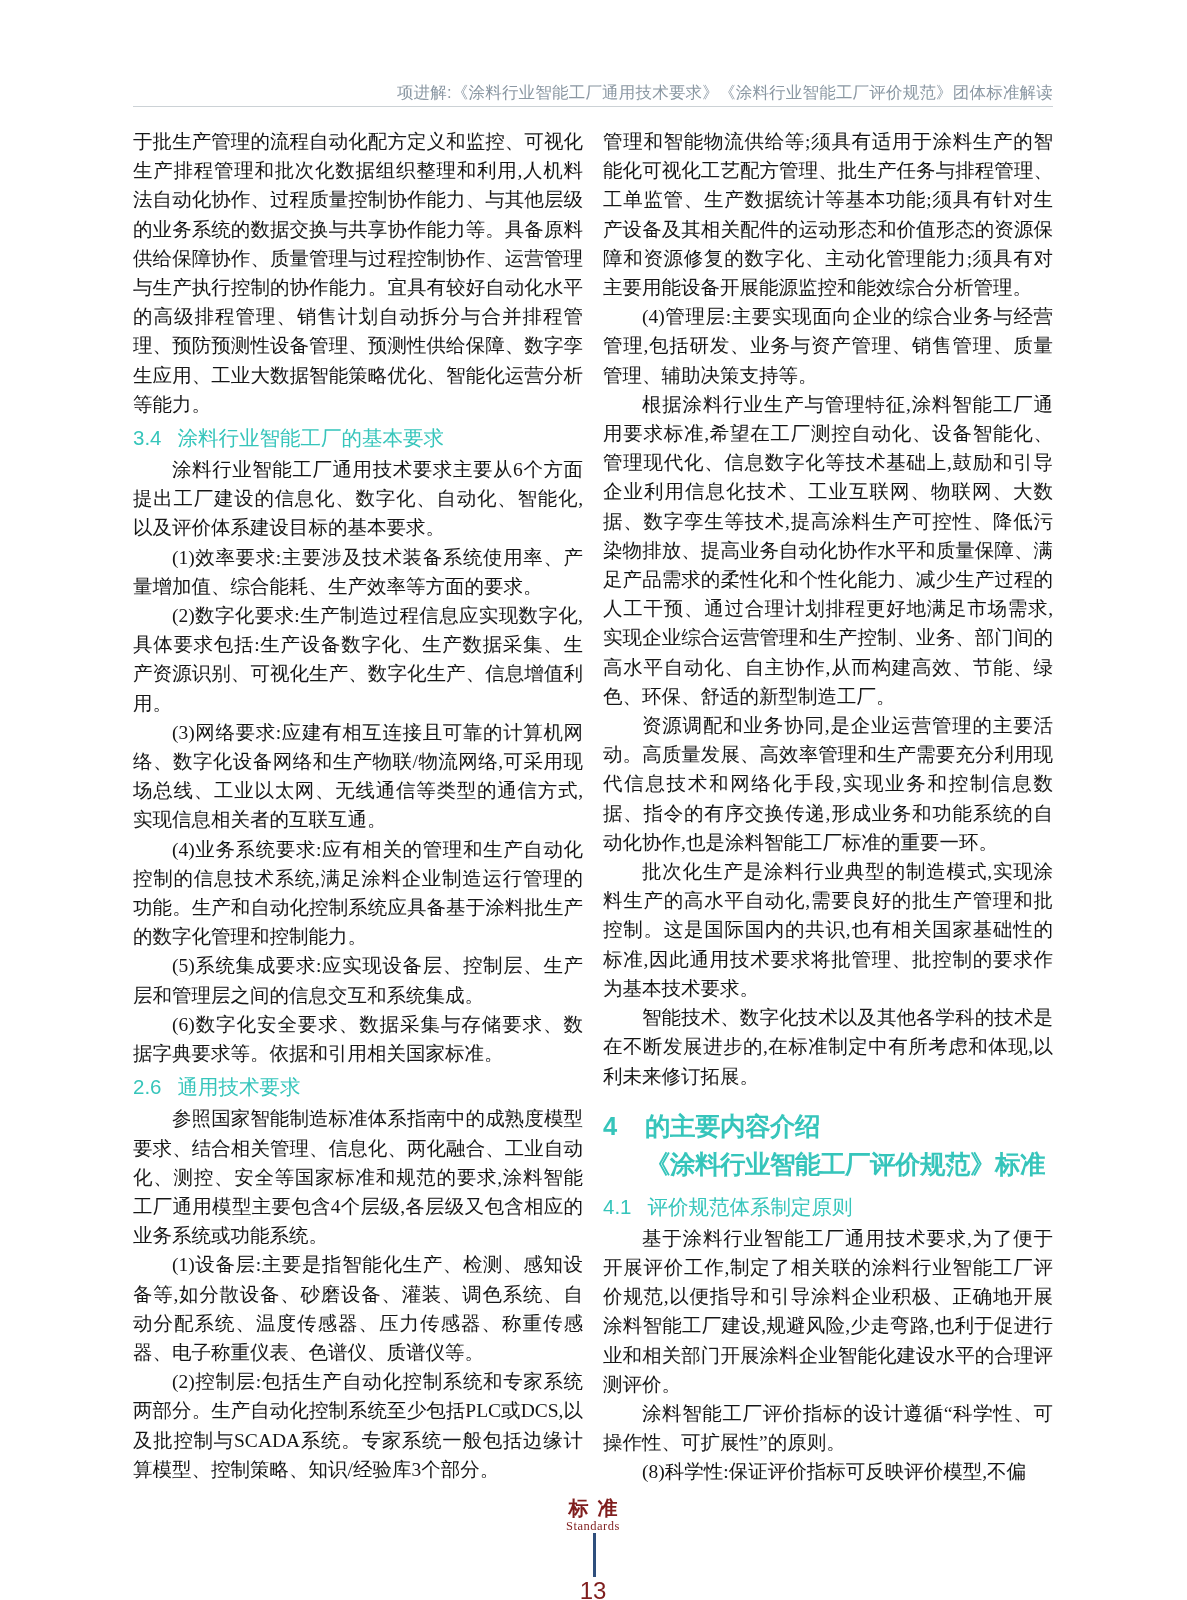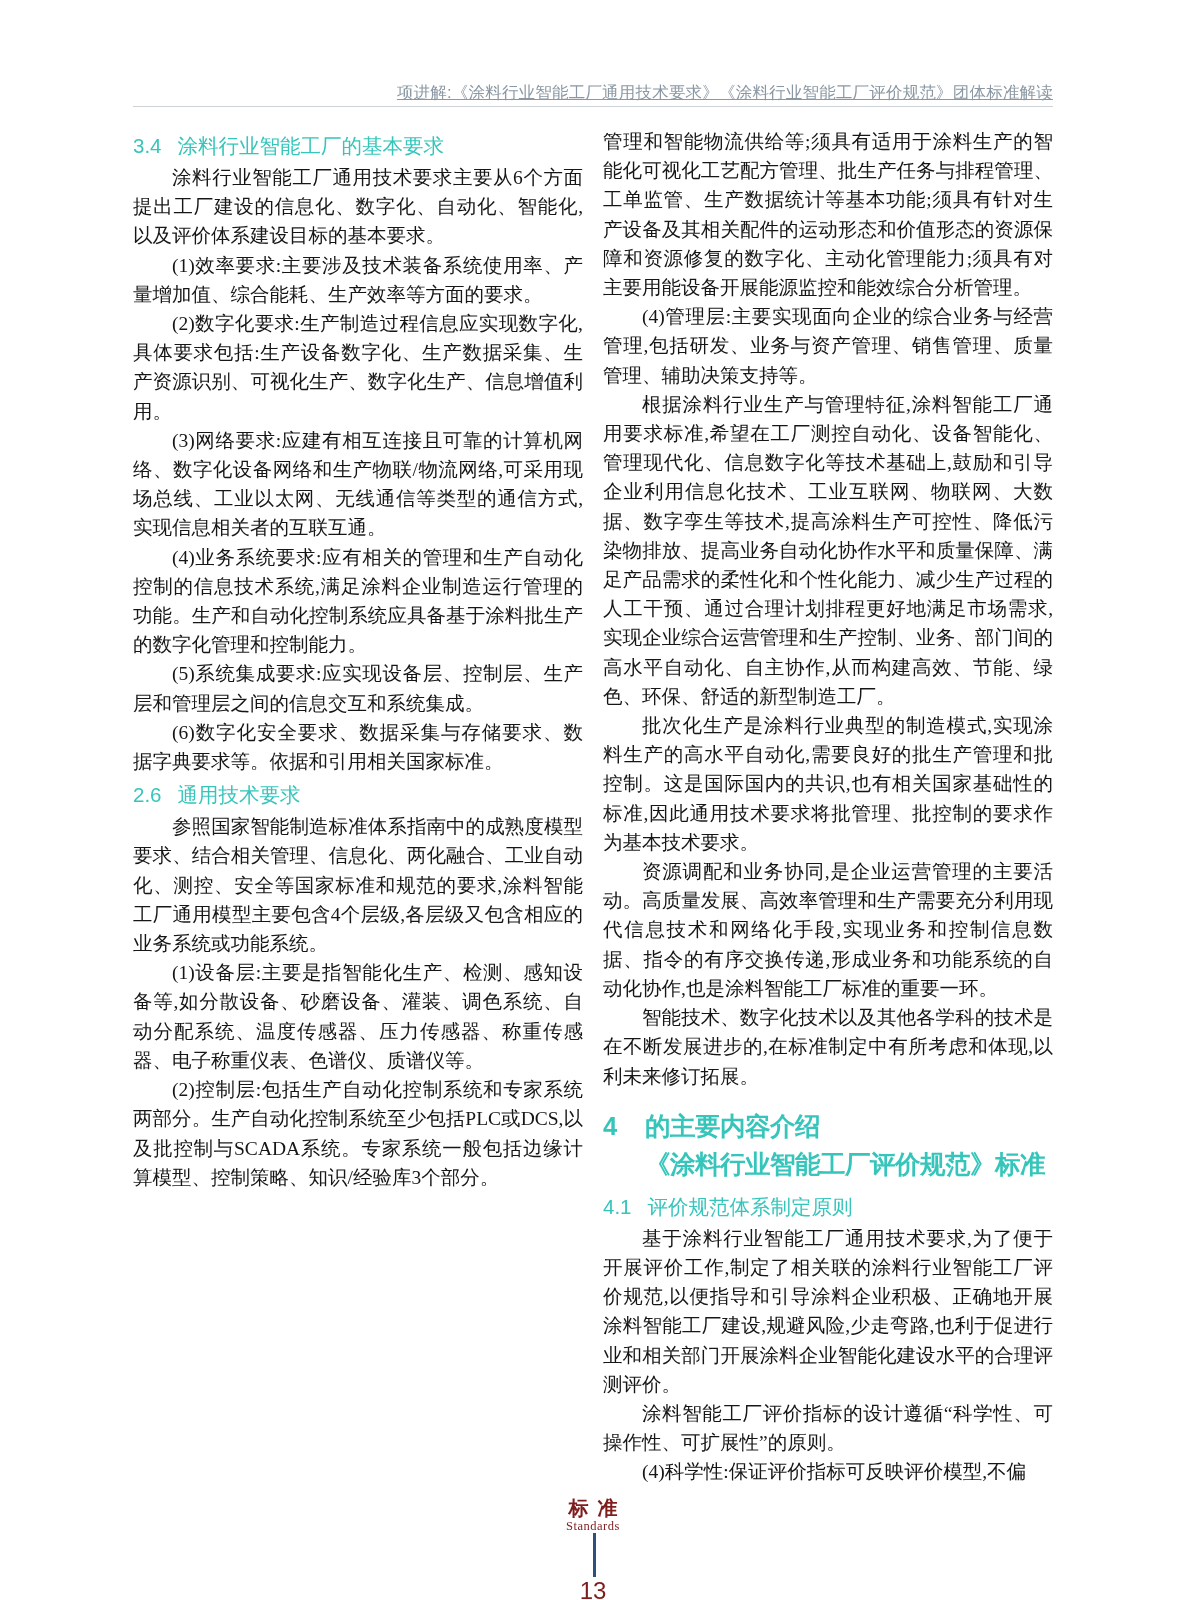--- a/index.html
+++ b/index.html
@@ -8,21 +8,21 @@
     background: #ffffff;
     position: relative;
     font-family: "Liberation Serif", "DejaVu Serif", serif;
     color: #161616;
     overflow: hidden;
   }
   .running-header {
     position: absolute; top: 82px; left: 133px; width: 920px;
     text-align: right;
     font-family: "Liberation Sans", "DejaVu Sans", sans-serif;
-    font-size: 16.5px; color: #8b98a3; letter-spacing: 0.2px; text-decoration: underline;
+    font-size: 16.5px; color: #8b98a3; letter-spacing: 0.2px;
   }
   .header-rule {
     position: absolute; top: 106px; left: 133px; width: 920px;
     height: 1px; background: #ccd2d6;
   }
   .content {
     position: absolute; top: 127px; left: 133px; width: 920px;
     display: flex; gap: 20px;
   }
   .col { width: 450px; flex: 0 0 450px; }
@@ -84,51 +84,52 @@
 </style>
 </head>
 <body>
 
 <div class="running-header">项进解:《涂料行业智能工厂通用技术要求》《涂料行业智能工厂评价规范》团体标准解读</div>
 
 <div class="header-rule"></div>
 
 <div class="content">
   <div class="col">
+      <p class="para cont">于批生产管理的流程自动化配方定义和监控、可视化生产排程管理和批次化数据组织整理和利用,人机料法自动化协作、过程质量控制协作能力、与其他层级的业务系统的数据交换与共享协作能力等。具备原料供给保障协作、质量管理与过程控制协作、运营管理与生产执行控制的协作能力。宜具有较好自动化水平的高级排程管理、销售计划自动拆分与合并排程管理、预防预测性设备管理、预测性供给保障、数字孪生应用、工业大数据智能策略优化、智能化运营分析等能力。</p>
       <h3 class="sec-h"><span class="sec-num">3.4</span><span class="sec-title">涂料行业智能工厂的基本要求</span></h3>
       <p class="para">涂料行业智能工厂通用技术要求主要从6个方面提出工厂建设的信息化、数字化、自动化、智能化,以及评价体系建设目标的基本要求。</p>
       <p class="para">(1)效率要求:主要涉及技术装备系统使用率、产量增加值、综合能耗、生产效率等方面的要求。</p>
       <p class="para">(2)数字化要求:生产制造过程信息应实现数字化,具体要求包括:生产设备数字化、生产数据采集、生产资源识别、可视化生产、数字化生产、信息增值利用。</p>
       <p class="para">(3)网络要求:应建有相互连接且可靠的计算机网络、数字化设备网络和生产物联/物流网络,可采用现场总线、工业以太网、无线通信等类型的通信方式,实现信息相关者的互联互通。</p>
       <p class="para">(4)业务系统要求:应有相关的管理和生产自动化控制的信息技术系统,满足涂料企业制造运行管理的功能。生产和自动化控制系统应具备基于涂料批生产的数字化管理和控制能力。</p>
       <p class="para">(5)系统集成要求:应实现设备层、控制层、生产层和管理层之间的信息交互和系统集成。</p>
       <p class="para">(6)数字化安全要求、数据采集与存储要求、数据字典要求等。依据和引用相关国家标准。</p>
       <h3 class="sec-h"><span class="sec-num">2.6</span><span class="sec-title">通用技术要求</span></h3>
       <p class="para">参照国家智能制造标准体系指南中的成熟度模型要求、结合相关管理、信息化、两化融合、工业自动化、测控、安全等国家标准和规范的要求,涂料智能工厂通用模型主要包含4个层级,各层级又包含相应的业务系统或功能系统。</p>
       <p class="para">(1)设备层:主要是指智能化生产、检测、感知设备等,如分散设备、砂磨设备、灌装、调色系统、自动分配系统、温度传感器、压力传感器、称重传感器、电子称重仪表、色谱仪、质谱仪等。</p>
       <p class="para">(2)控制层:包括生产自动化控制系统和专家系统两部分。生产自动化控制系统至少包括PLC或DCS,以及批控制与SCADA系统。专家系统一般包括边缘计算模型、控制策略、知识/经验库3个部分。</p>
     </div>
   <div class="col">
       <p class="para cont">管理和智能物流供给等;须具有适用于涂料生产的智能化可视化工艺配方管理、批生产任务与排程管理、工单监管、生产数据统计等基本功能;须具有针对生产设备及其相关配件的运动形态和价值形态的资源保障和资源修复的数字化、主动化管理能力;须具有对主要用能设备开展能源监控和能效综合分析管理。</p>
       <p class="para">(4)管理层:主要实现面向企业的综合业务与经营管理,包括研发、业务与资产管理、销售管理、质量管理、辅助决策支持等。</p>
       <p class="para">根据涂料行业生产与管理特征,涂料智能工厂通用要求标准,希望在工厂测控自动化、设备智能化、管理现代化、信息数字化等技术基础上,鼓励和引导企业利用信息化技术、工业互联网、物联网、大数据、数字孪生等技术,提高涂料生产可控性、降低污染物排放、提高业务自动化协作水平和质量保障、满足产品需求的柔性化和个性化能力、减少生产过程的人工干预、通过合理计划排程更好地满足市场需求,实现企业综合运营管理和生产控制、业务、部门间的高水平自动化、自主协作,从而构建高效、节能、绿色、环保、舒适的新型制造工厂。</p>
+      <p class="para">资源调配和业务协同,是企业运营管理的主要活动。高质量发展、高效率管理和生产需要充分利用现代信息技术和网络化手段,实现业务和控制信息数据、指令的有序交换传递,形成业务和功能系统的自动化协作,也是涂料智能工厂标准的重要一环。</p>
       <p class="para">批次化生产是涂料行业典型的制造模式,实现涂料生产的高水平自动化,需要良好的批生产管理和批控制。这是国际国内的共识,也有相关国家基础性的标准,因此通用技术要求将批管理、批控制的要求作为基本技术要求。</p>
-      <p class="para">资源调配和业务协同,是企业运营管理的主要活动。高质量发展、高效率管理和生产需要充分利用现代信息技术和网络化手段,实现业务和控制信息数据、指令的有序交换传递,形成业务和功能系统的自动化协作,也是涂料智能工厂标准的重要一环。</p>
       <p class="para">智能技术、数字化技术以及其他各学科的技术是在不断发展进步的,在标准制定中有所考虑和体现,以利未来修订拓展。</p>
       <div class="chapter">
         <span class="ch-num">4</span>
         <div>
           <div class="ch-line">的主要内容介绍</div>
           <div class="ch-line">《涂料行业智能工厂评价规范》标准</div>
         </div>
       </div>
       <h3 class="sec-h"><span class="sec-num">4.1</span><span class="sec-title">评价规范体系制定原则</span></h3>
       <p class="para">基于涂料行业智能工厂通用技术要求,为了便于开展评价工作,制定了相关联的涂料行业智能工厂评价规范,以便指导和引导涂料企业积极、正确地开展涂料智能工厂建设,规避风险,少走弯路,也利于促进行业和相关部门开展涂料企业智能化建设水平的合理评测评价。</p>
       <p class="para">涂料智能工厂评价指标的设计遵循“科学性、可操作性、可扩展性”的原则。</p>
-      <p class="para">(4)科学性:保证评价指标可反映评价模型,不偏</p>
+      <p class="para">(8)科学性:保证评价指标可反映评价模型,不偏</p>
     </div>
 </div>
 
 <div class="footer">
   <div class="footer-brand">
     <div class="f-cn">标准</div>
     <div class="f-en">Standards</div>
   </div>
   <div class="f-bar"></div>
   <div class="f-num">13</div>

